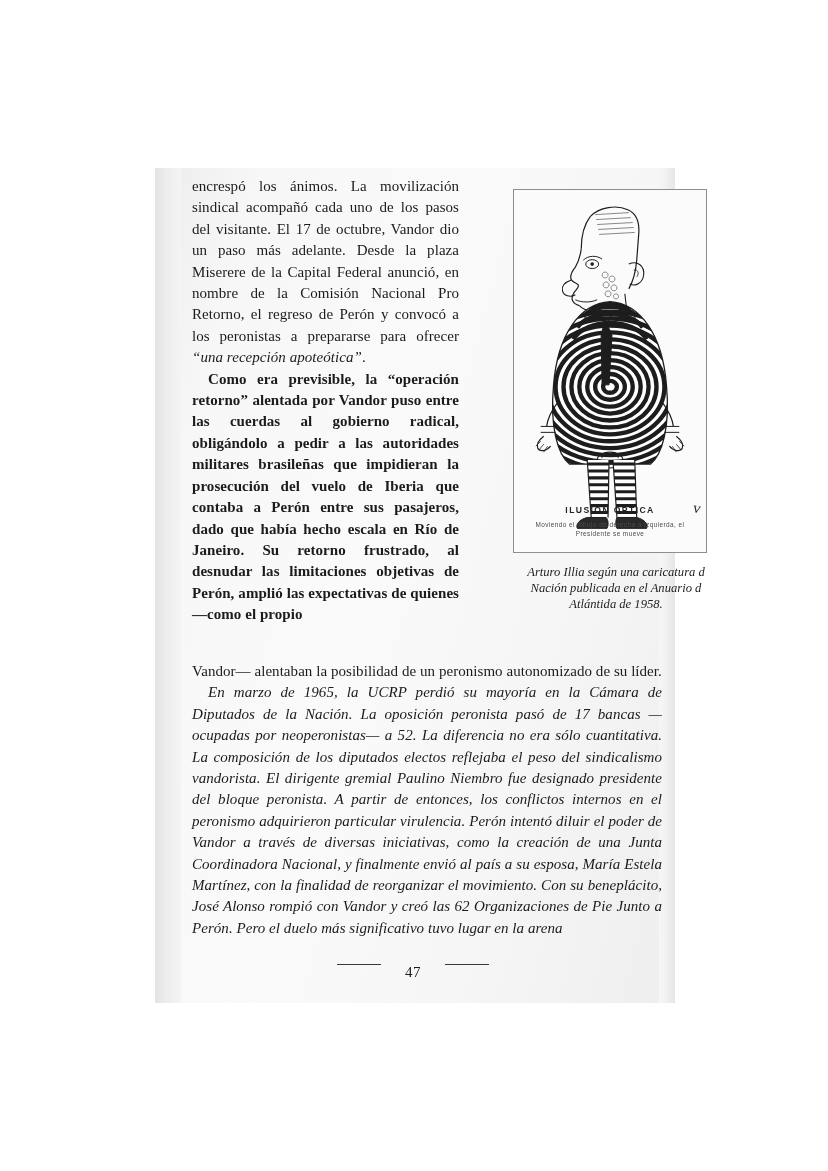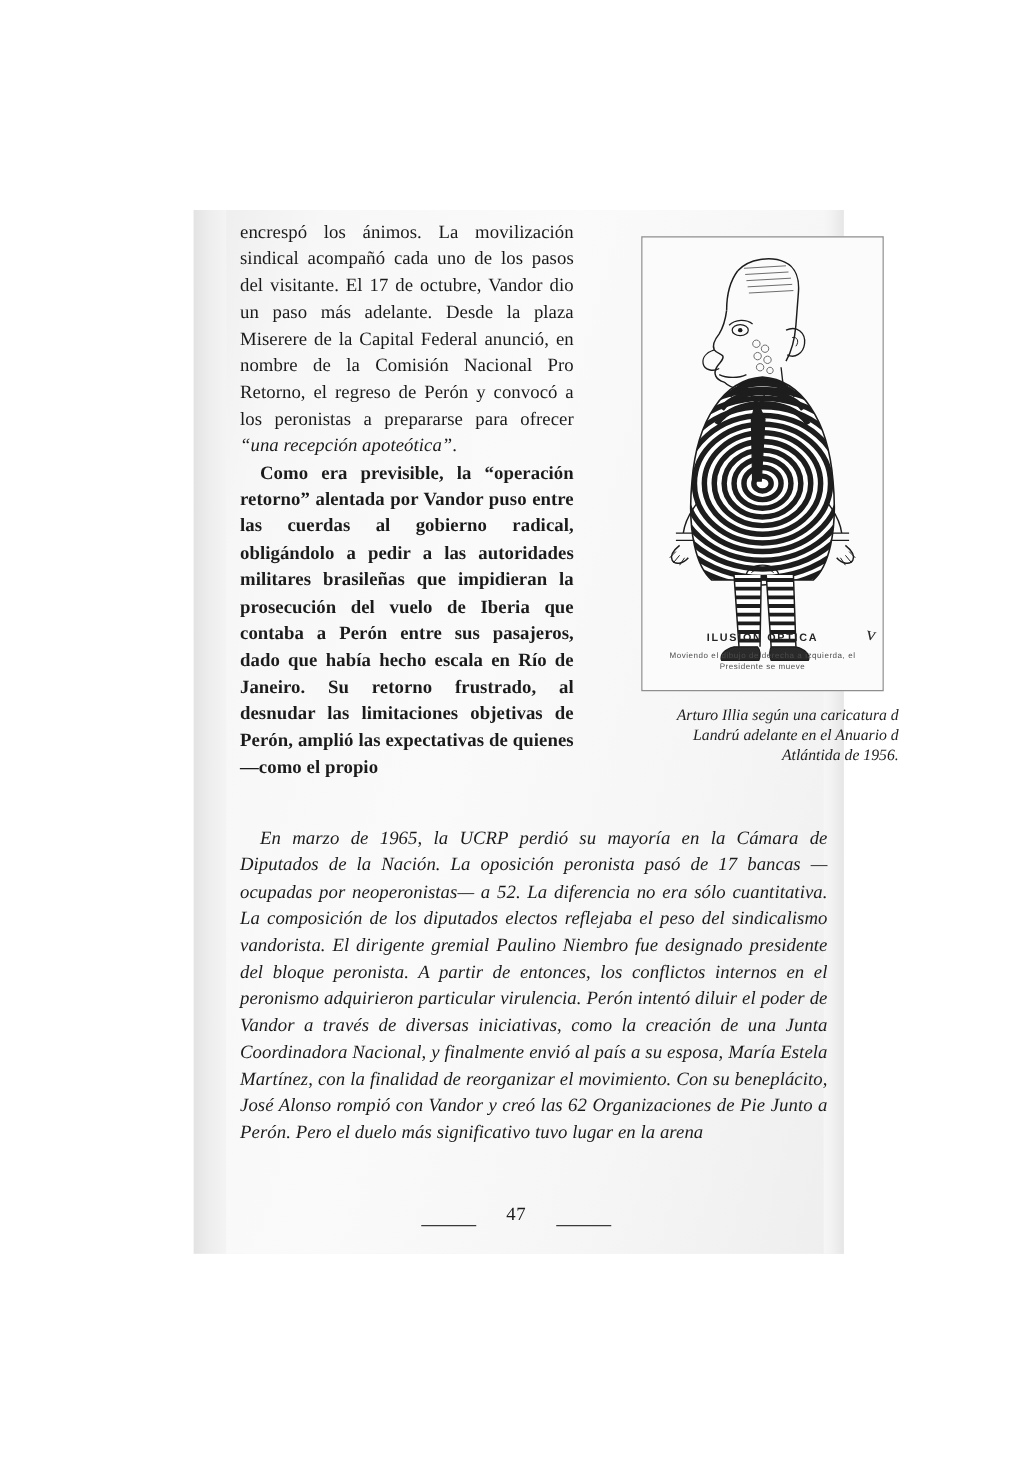--- a/index.html
+++ b/index.html
@@ -129,41 +129,41 @@
     line-height: 9px;
     letter-spacing: 0.45px;
     color: #4b4b4b;
   }
   #figure-caption {
     margin-top: 11px;
     width: 206px;
     font-style: italic;
     font-size: 12.6px;
     line-height: 16.2px;
-    text-align: right;
+    text-align: center;
     color: #1d1d1d;
   }
   #signature-mark {
     position: absolute;
     left: 179px;
     top: 310px;
     font-family: "Liberation Serif", serif;
     font-size: 15px;
     color: #2a2a2a;
     transform: rotate(12deg);
   }
 
   
   #folio {
     position: absolute;
     left: 0;
     right: 4px;
     bottom: 22px;
     display: flex;
-    align-items: flex-end;
+    align-items: flex-start;
     justify-content: center;
     gap: 24px;
   }
   .folio-rule {
     display: block;
     width: 44px;
     height: 1.4px;
     background: #3a3a3a;
   }
   #folio-number {
@@ -340,26 +340,27 @@
         </svg>
 
         <div class="illus-title">ILUSION OPTICA</div>
         <div class="illus-sub">Moviendo el dibujo de derecha a izquierda, el Presidente se mueve</div>
 
         <div id="signature-mark">v</div>
       </div>
 
       <div id="figure-caption">
         <div>Arturo Illia según una caricatura d</div>
-        <div>Landrú adelante en el Anuario d</div>
-        <div>Atlántida de 1956.</div>
+        <div>Nación publicada en el Anuario d</div>
+        <div>Atlántida de 1958.</div>
       </div>
     </div>
 
     <div id="wide-col" class="col-text">
+      <p>Vandor— alentaban la posibilidad de un peronismo autonomizado de su líder.</p>
       <p class="indent">En marzo de 1965, la UCRP perdió su mayoría en la Cámara de Diputados de la Nación. La oposición peronista pasó de 17 bancas —ocupadas por neoperonistas— a 52. La diferencia no era sólo cuantitativa. La composición de los diputados electos reflejaba el peso del sindicalismo vandorista. El dirigente gremial Paulino Niembro fue designado presidente del bloque peronista. A partir de entonces, los conflictos internos en el peronismo adquirieron particular virulencia. Perón intentó diluir el poder de Vandor a través de diversas iniciativas, como la creación de una Junta Coordinadora Nacional, y finalmente envió al país a su esposa, María Estela Martínez, con la finalidad de reorganizar el movimiento. Con su beneplácito, José Alonso rompió con Vandor y creó las 62 Organizaciones de Pie Junto a Perón. Pero el duelo más significativo tuvo lugar en la arena</p>
     </div>
 
   </div>
 
   <div id="folio">
     <span class="folio-rule"></span>
     <span id="folio-number">47</span>
     <span class="folio-rule"></span>
   </div>

